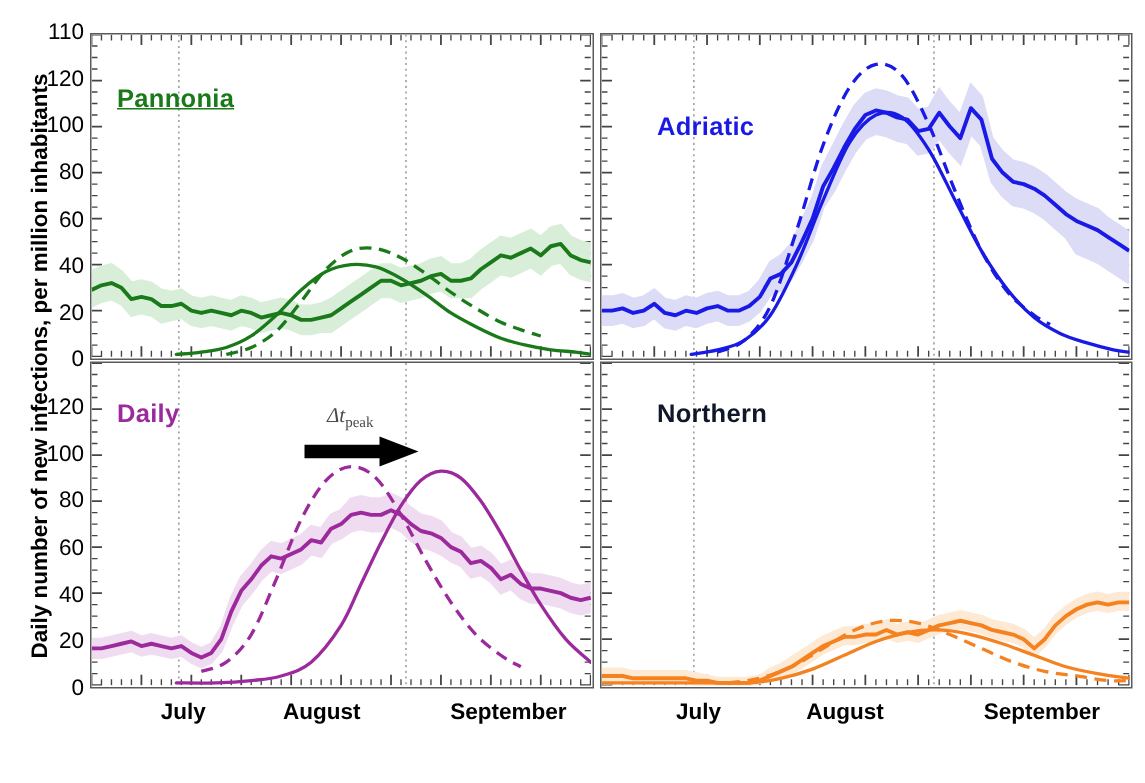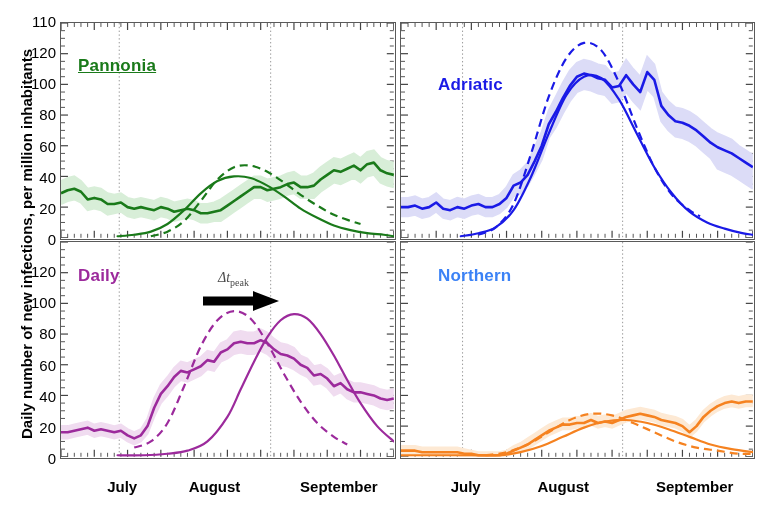--- a/index.html
+++ b/index.html
@@ -27,21 +27,21 @@
   .panel{position:absolute;background:#fff;border:1.6px solid #5a5a5a;box-sizing:border-box;overflow:hidden;}
   .panel svg{display:block;}
 
   .ptitle{
     position:absolute;font:bold 17px "Liberation Sans",sans-serif;
     white-space:nowrap;letter-spacing:.2px;
   }
 
   .xlab{
     position:absolute;font:bold 15px "Liberation Sans",sans-serif;color:#000;
-    text-align:right;white-space:nowrap;transform:translateX(-50%);margin-top:12px;
+    text-align:right;white-space:nowrap;transform:translateX(-50%);
   }
 
   #dtpeak{
     position:absolute;font:italic 14px "Liberation Serif",serif;color:#4a4a4a;
     white-space:nowrap;
   }
   #dtpeak .sub{font-size:10px;vertical-align:sub;font-style:normal;}
 </style>
 </head>
 <body>
@@ -653,21 +653,21 @@
         <path d="M0,213.2657142857143 L7.0360000000000005,213.2657142857143 L14.072000000000001,213.2657142857143 L21.108,213.2657142857143 L28.144000000000002,213.2657142857143 L35.18,213.2657142857143 L42.216,213.2657142857143 L49.25200000000001,213.2657142857143 L56.288000000000004,213.2657142857143 L63.324,214.8 L70.36,214.8 L77.396,214.8 L84.432,214.8 L91.468,214.8 L98.50400000000002,214.8 L105.54,213.2657142857143 L112.57600000000001,211.73142857142858 L119.61200000000001,208.66285714285715 L126.648,207.12857142857143 L133.684,202.5257142857143 L140.72,197.92285714285714 L147.756,193.32 L154.792,190.2514285714286 L161.828,187.18285714285716 L168.864,187.18285714285716 L175.9,185.64857142857144 L182.936,185.64857142857144 L189.972,182.58 L197.00800000000004,185.64857142857144 L204.04399999999998,184.11428571428573 L211.08,185.64857142857144 L218.116,182.58 L225.15200000000002,179.51142857142858 L232.18800000000002,177.97714285714287 L239.22400000000002,176.44285714285715 L246.26,177.97714285714287 L253.296,179.51142857142858 L260.332,182.58 L267.368,184.11428571428573 L274.404,185.64857142857144 L281.44,188.71714285714287 L288.476,194.8542857142857 L295.512,188.71714285714287 L302.548,179.51142857142858 L309.584,173.37428571428572 L316.62,168.7714285714286 L323.656,165.70285714285717 L330.692,164.16857142857145 L337.728,165.70285714285717 L344.764,164.16857142857145 L351.8,164.16857142857145" fill="none" stroke="#fde9d4" stroke-width="2"></path>
         <path d="M0,213.2657142857143 C5.863333333333333,213.2657142857143 23.453333333333333,213.2657142857143 35.18,213.2657142857143 C46.906666666666666,213.2657142857143 59.806000000000004,213.2657142857143 70.36,213.2657142857143 C80.914,213.2657142857143 90.29533333333333,213.77714285714288 98.50400000000002,213.2657142857143 C106.71266666666668,212.75428571428571 112.57600000000001,211.73142857142858 119.61200000000001,210.19714285714286 C126.648,208.66285714285715 133.684,206.61714285714288 140.72,204.06 C147.756,201.50285714285715 154.792,197.92285714285714 161.828,194.8542857142857 C168.864,191.7857142857143 175.9,188.2057142857143 182.936,185.64857142857144 C189.972,183.0914285714286 197.00800000000004,180.79000000000002 204.04399999999998,179.51142857142858 C211.08,178.23285714285714 218.116,177.7214285714286 225.15200000000002,177.97714285714287 C232.18800000000002,178.23285714285714 239.22400000000002,179.51142857142858 246.26,181.0457142857143 C253.296,182.58 260.332,184.8814285714286 267.368,187.18285714285716 C274.404,189.48428571428573 281.44,192.29714285714286 288.476,194.8542857142857 C295.512,197.4114285714286 302.548,200.48000000000002 309.584,202.5257142857143 C316.62,204.57142857142858 323.656,205.85000000000002 330.692,207.12857142857143 C337.728,208.40714285714287 348.282,209.68571428571428 351.8,210.19714285714286" fill="none" stroke="#f58220" stroke-width="2.2" stroke-linecap="round"></path>
         <path d="M84.432,213.2657142857143 C87.95,212.75428571428571 98.50400000000002,211.98714285714286 105.54,210.19714285714286 C112.57600000000001,208.40714285714287 119.61200000000001,205.85000000000002 126.648,202.5257142857143 C133.684,199.20142857142858 140.72,194.34285714285716 147.756,190.2514285714286 C154.792,186.16000000000003 161.828,181.0457142857143 168.864,177.97714285714287 C175.9,174.90857142857143 182.936,172.60714285714286 189.972,171.84 C197.00800000000004,171.07285714285715 204.04399999999998,171.84 211.08,173.37428571428572 C218.116,174.90857142857143 225.15200000000002,178.23285714285714 232.18800000000002,181.0457142857143 C239.22400000000002,183.85857142857142 246.26,187.18285714285716 253.296,190.2514285714286 C260.332,193.32 267.368,196.9 274.404,199.45714285714286 C281.44,202.01428571428573 288.476,204.06 295.512,205.59428571428572 C302.548,207.12857142857143 309.584,207.64000000000001 316.62,208.66285714285715 C323.656,209.68571428571428 331.86466666666666,211.22 337.728,211.73142857142858 C343.59133333333335,212.24285714285716 349.45466666666664,211.73142857142858 351.8,211.73142857142858" fill="none" stroke="#f58220" stroke-width="2.2" stroke-dasharray="8 5" stroke-linecap="butt"></path>
         <path d="M0,208.66285714285715 L7.0360000000000005,208.66285714285715 L14.072000000000001,208.66285714285715 L21.108,210.19714285714286 L28.144000000000002,210.19714285714286 L35.18,210.19714285714286 L42.216,210.19714285714286 L49.25200000000001,210.19714285714286 L56.288000000000004,210.19714285714286 L63.324,211.73142857142858 L70.36,211.73142857142858 L77.396,213.2657142857143 L84.432,213.2657142857143 L91.468,213.2657142857143 L98.50400000000002,213.2657142857143 L105.54,211.73142857142858 L112.57600000000001,208.66285714285715 L119.61200000000001,205.59428571428572 L126.648,202.5257142857143 L133.684,197.92285714285714 L140.72,193.32 L147.756,188.71714285714287 L154.792,185.64857142857144 L161.828,182.58 L168.864,182.58 L175.9,181.0457142857143 L182.936,181.0457142857143 L189.972,177.97714285714287 L197.00800000000004,181.0457142857143 L204.04399999999998,179.51142857142858 L211.08,181.0457142857143 L218.116,177.97714285714287 L225.15200000000002,174.90857142857143 L232.18800000000002,173.37428571428572 L239.22400000000002,171.84 L246.26,173.37428571428572 L253.296,174.90857142857143 L260.332,177.97714285714287 L267.368,179.51142857142858 L274.404,181.0457142857143 L281.44,184.11428571428573 L288.476,190.2514285714286 L295.512,184.11428571428573 L302.548,174.90857142857143 L309.584,168.7714285714286 L316.62,164.16857142857145 L323.656,161.10000000000002 L330.692,159.5657142857143 L337.728,161.10000000000002 L344.764,159.5657142857143 L351.8,159.5657142857143" fill="none" stroke="#f58220" stroke-width="2.6" stroke-linejoin="round"></path>
       </svg>
     </div>
 
   <div class="ptitle" id="title-0" style="left: 78px; top: 56px; color: rgb(26, 122, 26); text-decoration: underline;">Pannonia</div>
   <div class="ptitle" id="title-1" style="left: 438px; top: 56px; color: rgb(26, 26, 230); margin-top: 19px;">Adriatic</div>
   <div class="ptitle" id="title-2" style="left: 78px; top: 266px; color: rgb(156, 42, 156);">Daily</div>
-  <div class="ptitle" id="title-3" style="left: 438px; top: 266px; color: #3b82f6;">Northern</div>
+  <div class="ptitle" id="title-3" style="left: 438px; top: 266px; color: #0f172a;">Northern</div>
 
   <div id="dtpeak" style="left: 218px; top: 270px;"><span>Δt</span><span class="sub">peak</span></div>
   <svg id="dtarrow" style="position:absolute;left:201px;top:290px;" width="80" height="22">
     <line x1="2" y1="11" x2="58" y2="11" stroke="#000" stroke-width="9"></line>
     <polygon points="52,1 78,11 52,21" fill="#000"></polygon>
   </svg>
 
   <div class="xlab" id="xl-0" style="left: 122.16px; top: 466px;">July</div>
   <div class="xlab" id="xl-1" style="left: 214.56px; top: 466px;">August</div>
   <div class="xlab" id="xl-2" style="left: 338.88px; top: 466px;">September</div>

